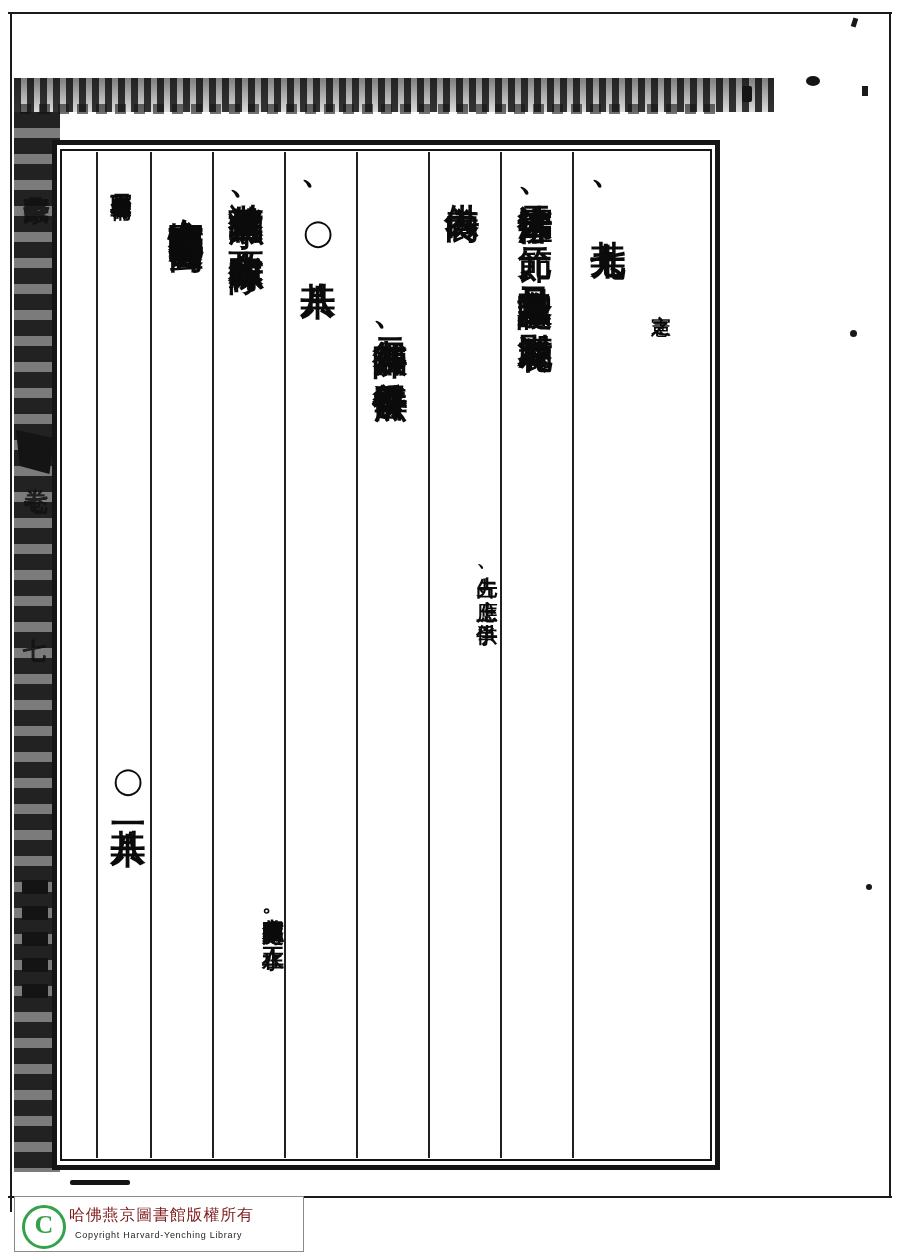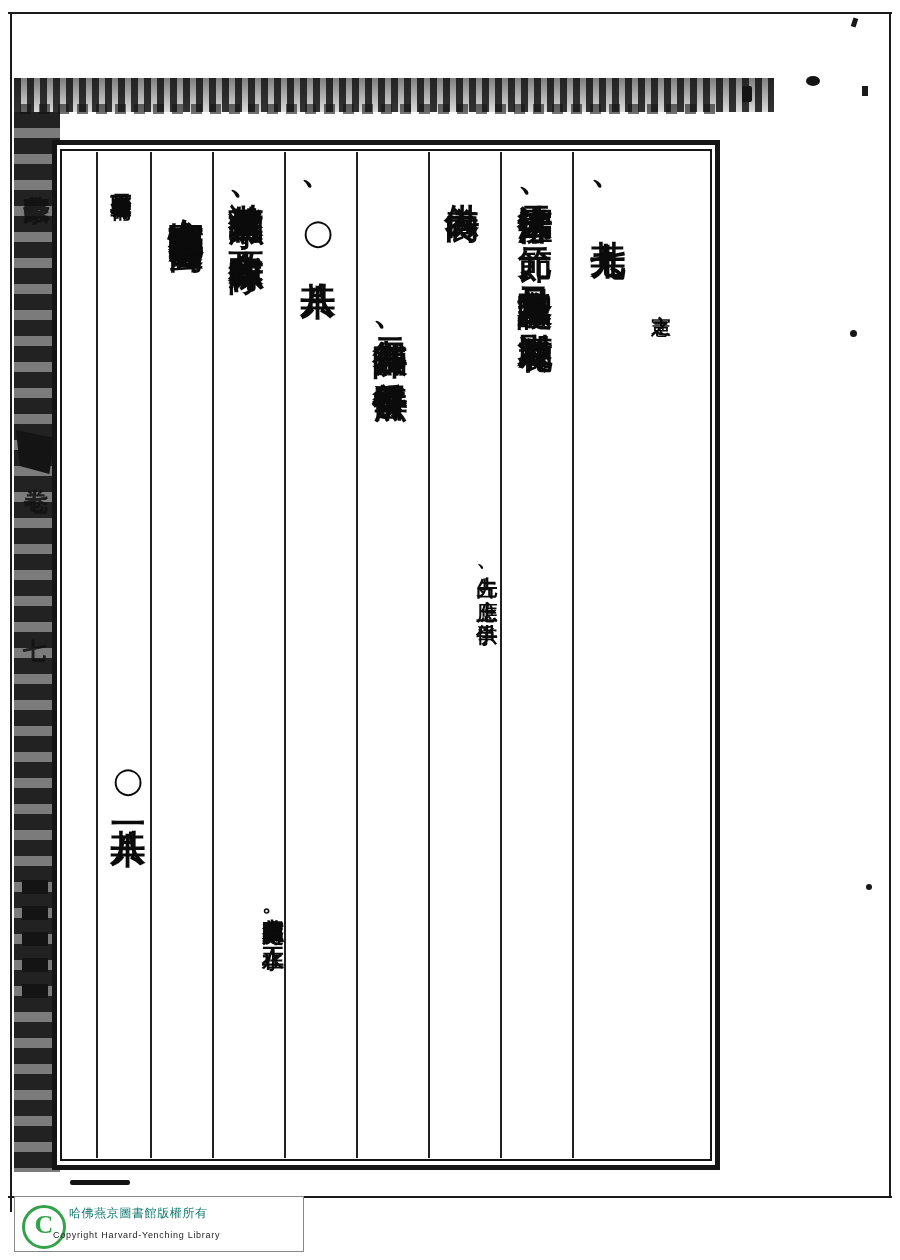--- a/index.html
+++ b/index.html
@@ -204,28 +204,28 @@
     font-family: "Liberation Serif", serif;
     font-size: 26px;
     font-weight: 700;
     line-height: 34px;
     text-align: center;
   }
   #stamp .stamp-cn {
     position: absolute;
     left: 54px; top: 8px;
     font-family: "DejaVu Sans", sans-serif;
-    font-size: 12px;
-    color: #0f766e;
+    font-size: 16px;
+    color: #7f1d1d;
     letter-spacing: 0.05em;
     white-space: nowrap;
   }
   #stamp .stamp-en {
     position: absolute;
-    left: 38px; top: 33px;
+    left: 60px; top: 33px;
     font-family: "Liberation Sans", sans-serif;
     font-size: 9px;
     color: #1d1d1d;
     letter-spacing: 0.08em;
     white-space: nowrap;
   }
 
   
   .speckle {
     position: absolute;

